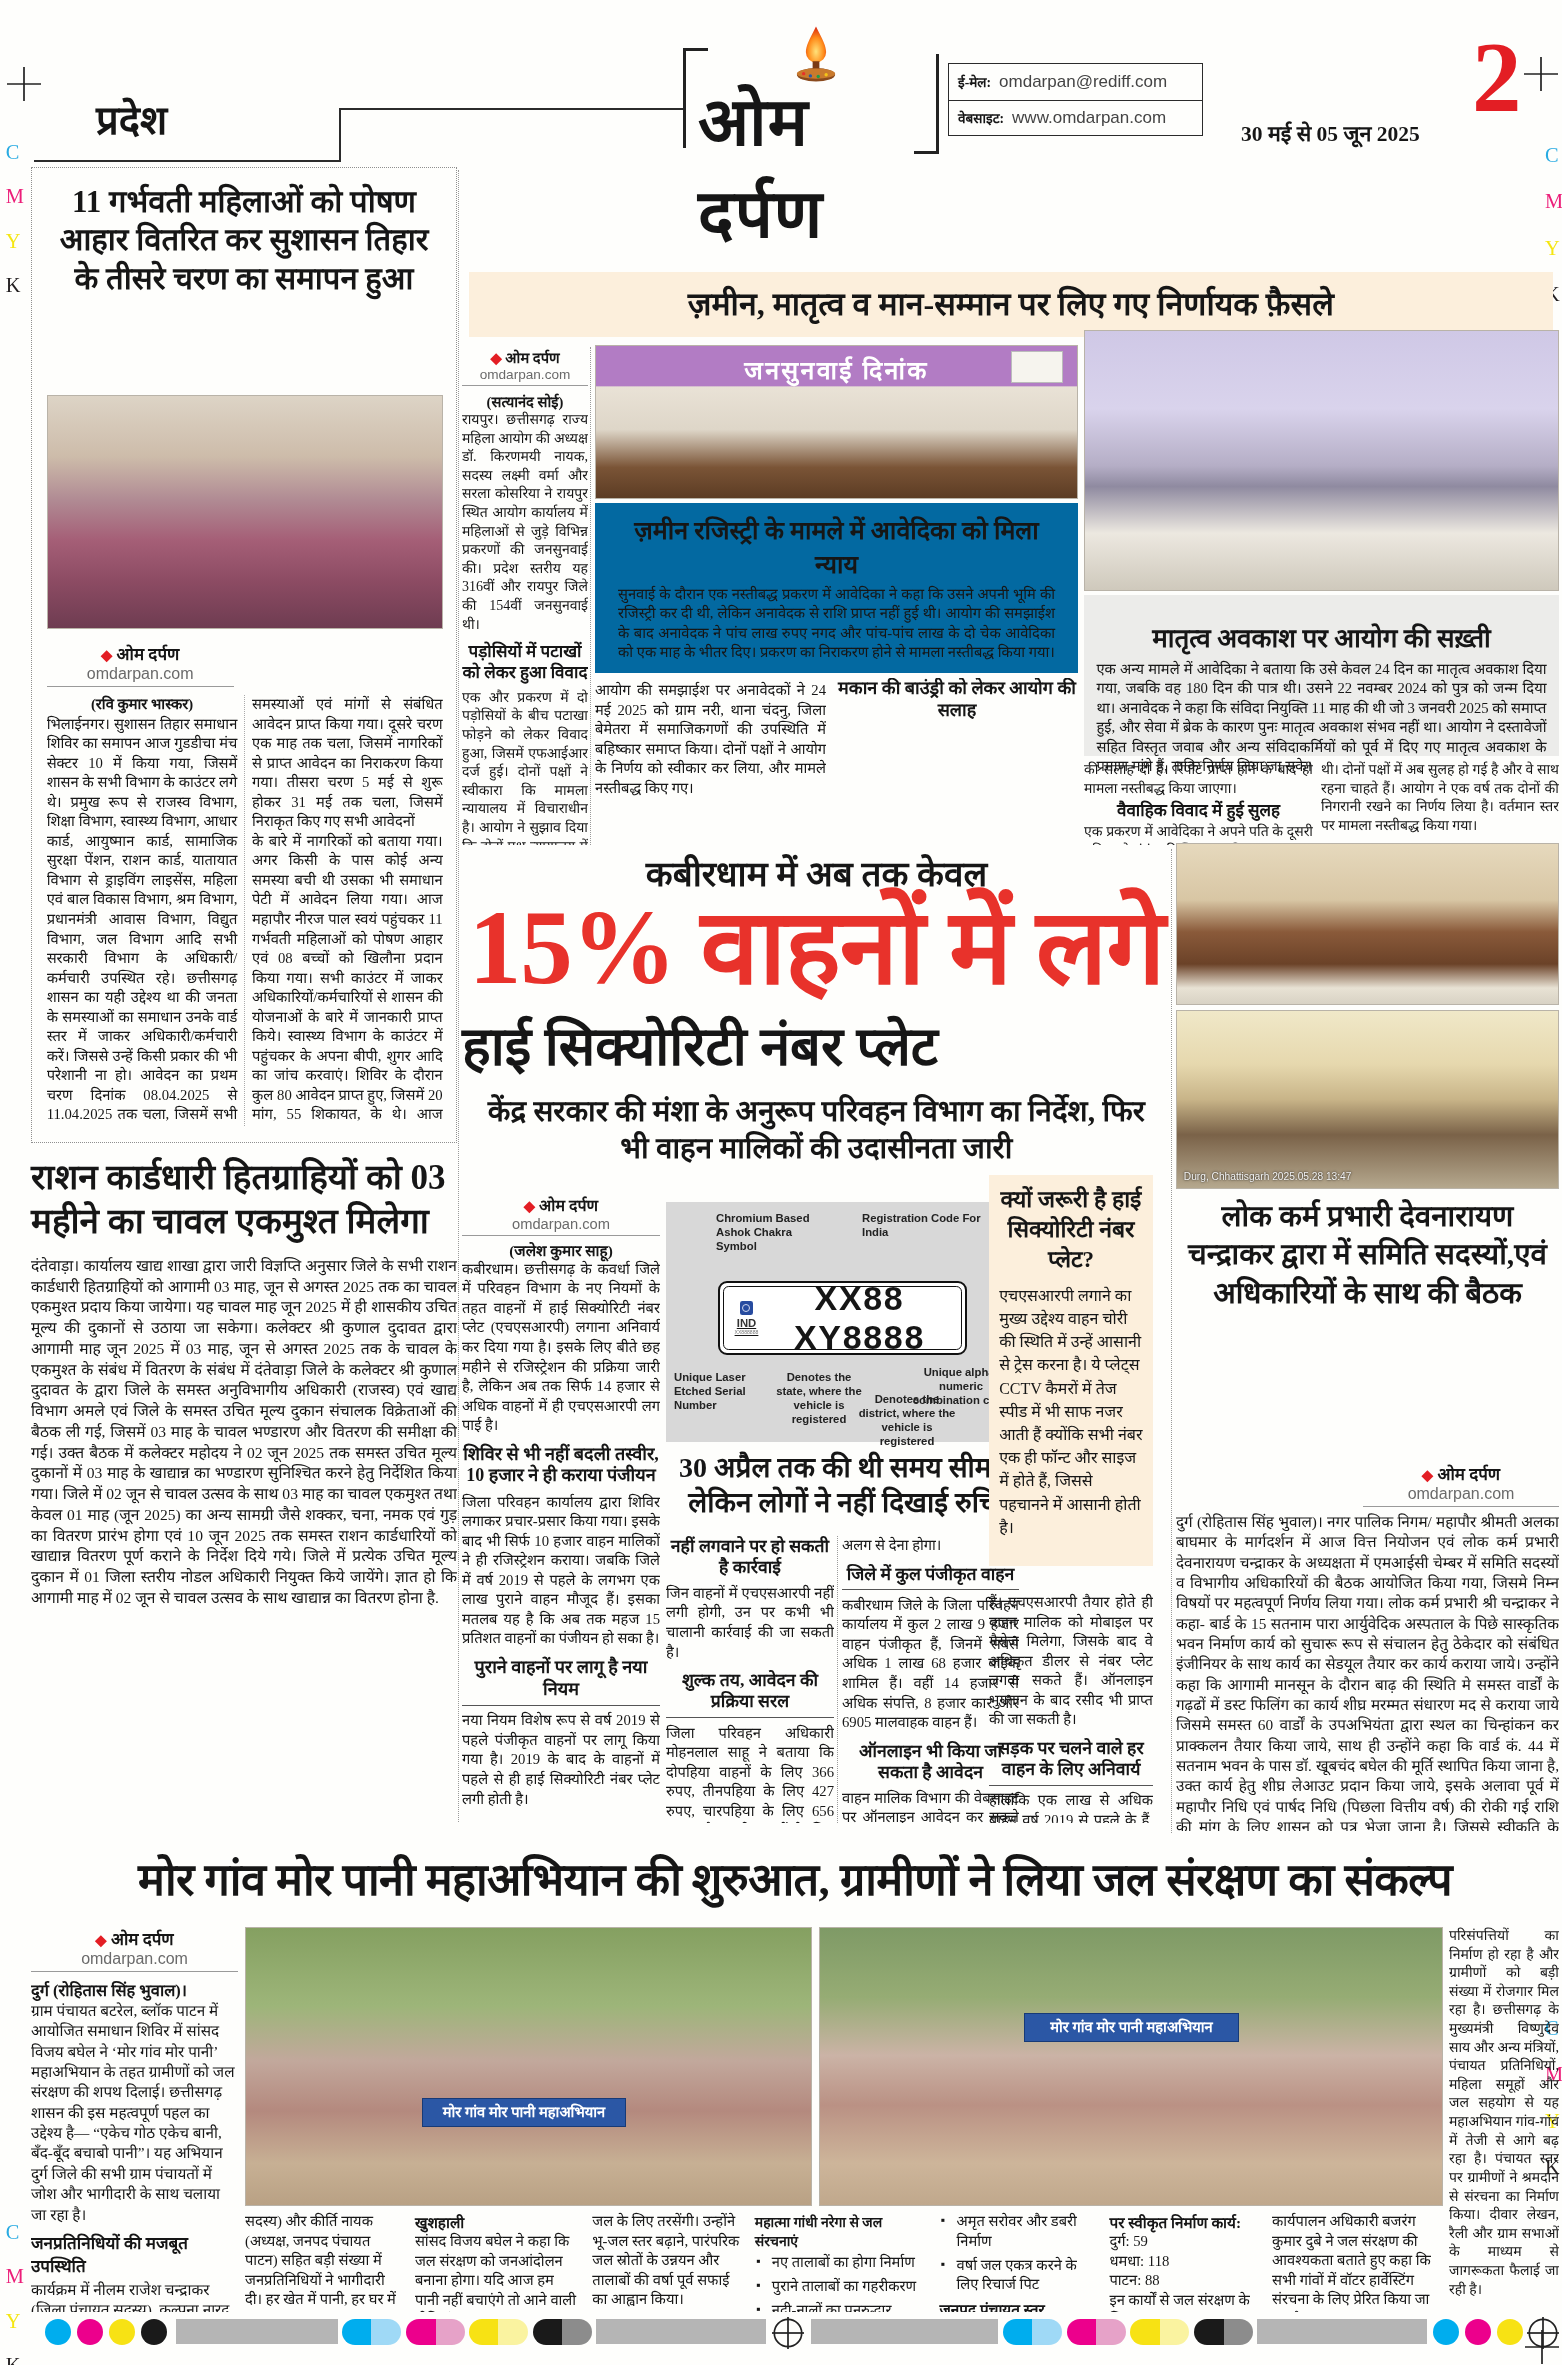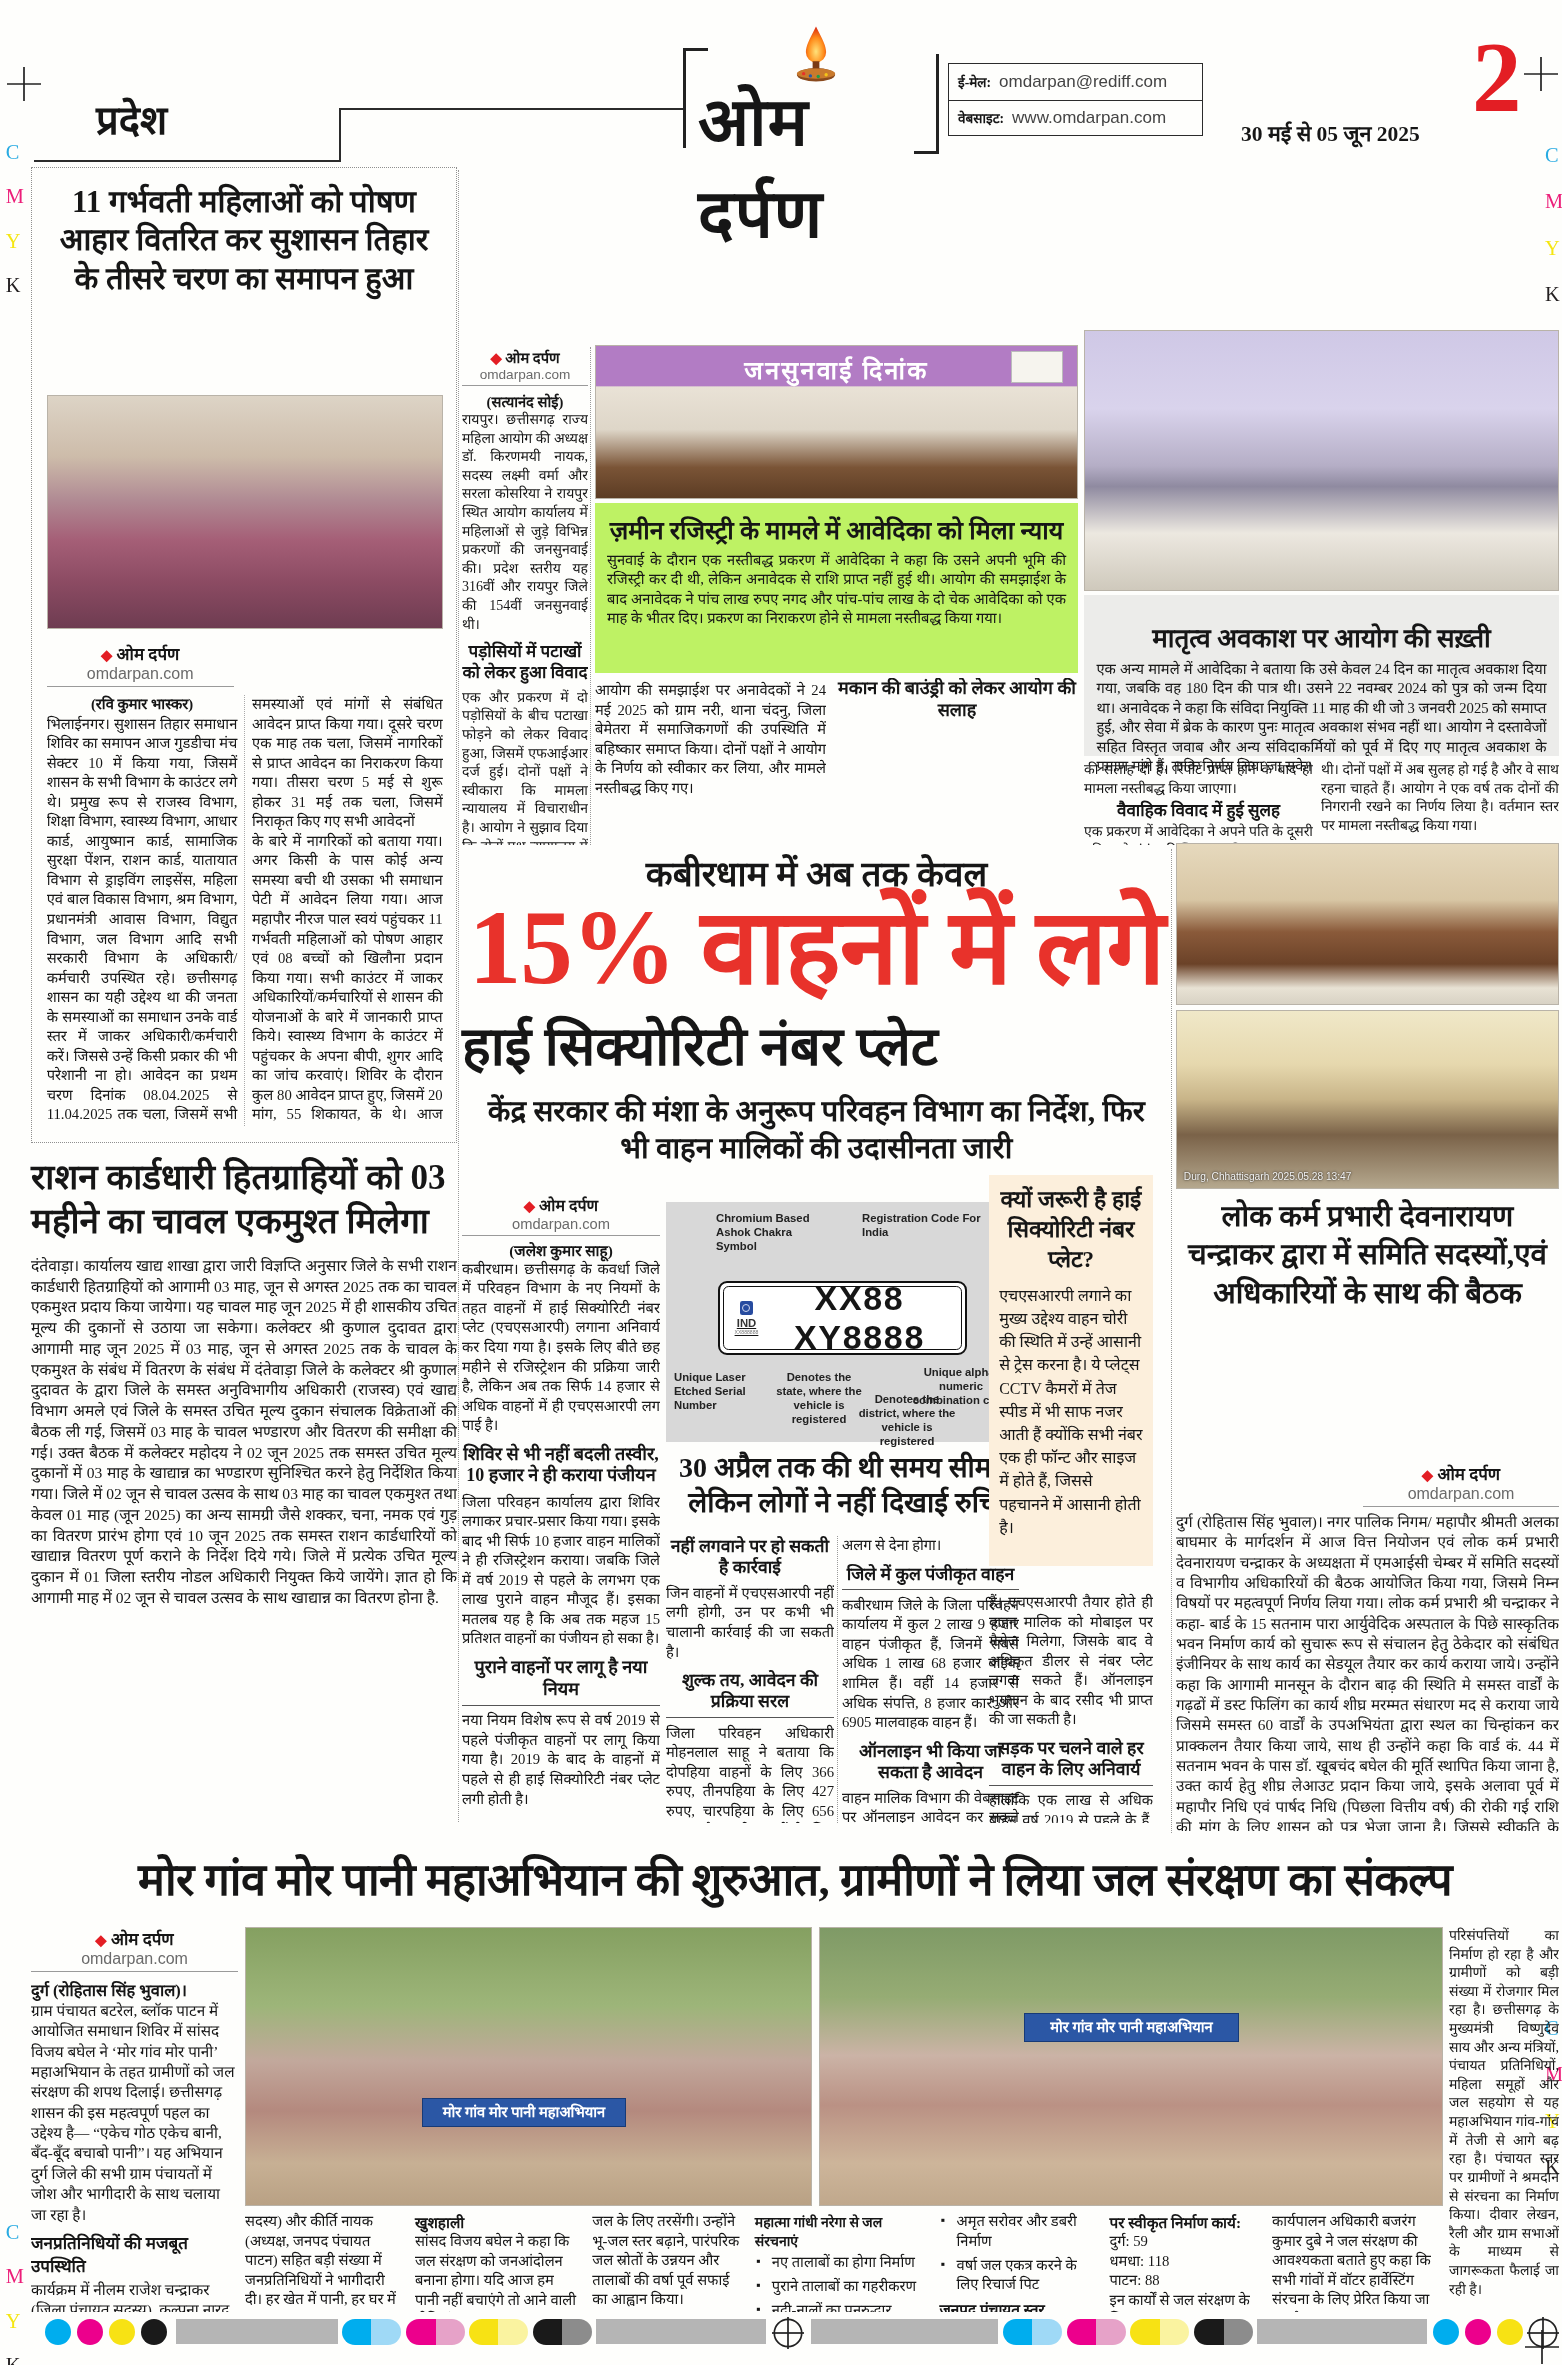--- a/index.html
+++ b/index.html
@@ -59,21 +59,21 @@
   .band-a2 { background:#fcefdc; font-size:32px; font-weight:700; text-align:center; }
   .h-a3 { font-size:35px; line-height:1.25; font-weight:700; }
   .kicker-a4 { font-size:35px; font-weight:700; text-align:center; }
   .red-a4 { font-size:105px; font-weight:700; color:#e8322b; text-align:center; line-height:1; letter-spacing:-1.1px; }
   .black-a4 { font-size:54px; font-weight:700; text-align:left; line-height:1.05; }
   .deck-a4 { font-size:29.5px; font-weight:700; text-align:center; line-height:1.25; }
   .h-a5 { font-size:29.5px; font-weight:700; text-align:center; line-height:1.3; }
   .bullet-a5 { font-size:21.5px; font-weight:700; line-height:1.35; border-bottom:1.7px solid #444; padding-bottom:8px;}
   .h-a6 { font-size:45px; font-weight:700; text-align:center; white-space:nowrap; letter-spacing:-0.6px; }
 
-  .tintbox-cyan { background:#bef264; padding:9px 12px; }
+  .tintbox-cyan { background:#0369a1; padding:9px 23px; }
   .tintbox-gray { background:#ececea; padding:9px 12.5px; }
   .tintbox-peach { background:#fcefdc; padding:10.2px 10.2px; }
   .boxtitle { font-weight:700; text-align:center; }
 
   
   .plate-wrap { background:#d8d8d8; }
   .plate-label { font-family:"Liberation Sans", sans-serif; font-size:11.3px; line-height:1.25; color:#222; font-weight:700;}
   .plate-outer { background:#fff; border:2.8px solid #111; border-radius:9px; padding:2.8px; }
   .plate-inner { border:1.7px solid #111; border-radius:5.7px; height:100%; display:flex; align-items:center; padding:2.3px 5.7px; }
   .plate-num { font-family:"Liberation Sans", sans-serif; font-weight:700; font-size:34px; letter-spacing:1.7px; flex:1; text-align:center; }
@@ -184,20 +184,21 @@
       <div class="brandsite">omdarpan.com</div>
     </div>
     <div class="abs body-txt just hidden-overflow" style="left:14.7px;top:527px;width:396px;height:431px;column-count:2;column-gap:14.7px;column-rule:0.6px dotted #aaa;font-size:14.7px;">
       <div class="byline center">(रवि कुमार भास्कर)</div>
       <p>भिलाईनगर। सुशासन तिहार समाधान शिविर का समापन आज गुडडीचा मंच सेक्टर 10 में किया गया, जिसमें शासन के सभी विभाग के काउंटर लगे थे। प्रमुख रूप से राजस्व विभाग, शिक्षा विभाग, स्वास्थ्य विभाग, आधार कार्ड, आयुष्मान कार्ड, सामाजिक सुरक्षा पेंशन, राशन कार्ड, यातायात विभाग से ड्राइविंग लाइसेंस, महिला एवं बाल विकास विभाग, श्रम विभाग, प्रधानमंत्री आवास विभाग, विद्युत विभाग, जल विभाग आदि सभी सरकारी विभाग के अधिकारी/कर्मचारी उपस्थित रहे। छत्तीसगढ़ शासन का यही उद्देश्य था की जनता के समस्याओं का समाधान उनके वार्ड स्तर में जाकर अधिकारी/कर्मचारी करें। जिससे उन्हें किसी प्रकार की भी परेशानी ना हो। आवेदन का प्रथम चरण दिनांक 08.04.2025 से 11.04.2025 तक चला, जिसमें सभी समस्याओं एवं मांगों से संबंधित आवेदन प्राप्त किया गया। दूसरे चरण एक माह तक चला, जिसमें नागरिकों से प्राप्त आवेदन का निराकरण किया गया। तीसरा चरण 5 मई से शुरू होकर 31 मई तक चला, जिसमें निराकृत किए गए सभी आवेदनों</p>
       <p>के बारे में नागरिकों को बताया गया। अगर किसी के पास कोई अन्य समस्या बची थी उसका भी समाधान पेटी में आवेदन लिया गया। आज महापौर नीरज पाल स्वयं पहुंचकर 11 गर्भवती महिलाओं को पोषण आहार एवं 08 बच्चों को खिलौना प्रदान किया गया। सभी काउंटर में जाकर अधिकारियों/कर्मचारियों से शासन की योजनाओं के बारे में जानकारी प्राप्त किये। स्वास्थ्य विभाग के काउंटर में पहुंचकर के अपना बीपी, शुगर आदि का जांच करवाएं। शिविर के दौरान कुल 80 आवेदन प्राप्त हुए, जिसमें 20 मांग, 55 शिकायत, के थे। आज शिविर के दौरान 12 ड्राइविंग लाइसेंस, 08 आधार कार्ड, 03 आयुष्मान कार्ड, 4 नवीन राशन कार्ड, 48 हितग्राहियों का स्वास्थ्य परीक्षण एवं दवाई वितरण किया गया। शिविर में एमआईसी सदस्य सीजू एन्थोनी, आयुक्त राजीव कुमार पाण्डेय, जोन अध्यक्ष राजेश चौधरी, जनप्रतिनिधि धर्मेन्द्र यादव, जोन आयुक्त कुलदीप गुप्ता, चिकित्सा अधिकारी पीयाम सिंह, कार्यपालन अभियंता अनिल सिंह, वरिष्ठ स्वास्थ्य अधिकारी व्ही. के. सैमुअल, सहायक अभियंता दीपक देवांगन, श्वेता महेश्वर, सागर दुबे आदि उपस्थित रहे।</p>
     </div>
   </div>
 
   <div class="abs" style="left:462px;top:187px;width:1097px;height:658px;">
+    <div class="band-a2 abs" style="left:6.8px;top:85px;width:1084px;height:65px;line-height:65px;">ज़मीन, मातृत्व व मान-सम्मान पर लिए गए निर्णायक फ़ैसले</div>
 
     <div class="abs hidden-overflow" style="left:0;top:160px;width:126px;height:498px;">
       <div class="brandline" style="font-size:14.7px;"><span class="dia">◆</span> <span>ओम दर्पण</span></div>
       <div class="brandsite" style="font-size:13.6px;">omdarpan.com</div>
       <div class="byline center" style="font-size:14.7px;margin-top:4.5px;">(सत्यानंद सोई)</div>
       <p class="body-txt just" style="font-size:14px;">रायपुर। छत्तीसगढ़ राज्य महिला आयोग की अध्यक्ष डॉ. किरणमयी नायक, सदस्य लक्ष्मी वर्मा और सरला कोसरिया ने रायपुर स्थित आयोग कार्यालय में महिलाओं से जुड़े विभिन्न प्रकरणों की जनसुनवाई की। प्रदेश स्तरीय यह 316वीं और रायपुर जिले की 154वीं जनसुनवाई थी।</p>
       <div class="subhead" style="font-size:17px;">पड़ोसियों में पटाखों को लेकर हुआ विवाद</div>
       <p class="body-txt just" style="font-size:14px;">एक और प्रकरण में दो पड़ोसियों के बीच पटाखा फोड़ने को लेकर विवाद हुआ, जिसमें एफआईआर दर्ज हुई। दोनों पक्षों ने स्वीकारा कि मामला न्यायालय में विचाराधीन है। आयोग ने सुझाव दिया कि दोनों पक्ष न्यायालय में आपराधिक परिवाद प्रस्तुत करें, ताकि मामला वहीं सुलझाया जा सके। इसके बाद प्रकरण नस्तीबद्ध किया गया।</p>
 
     </div>

